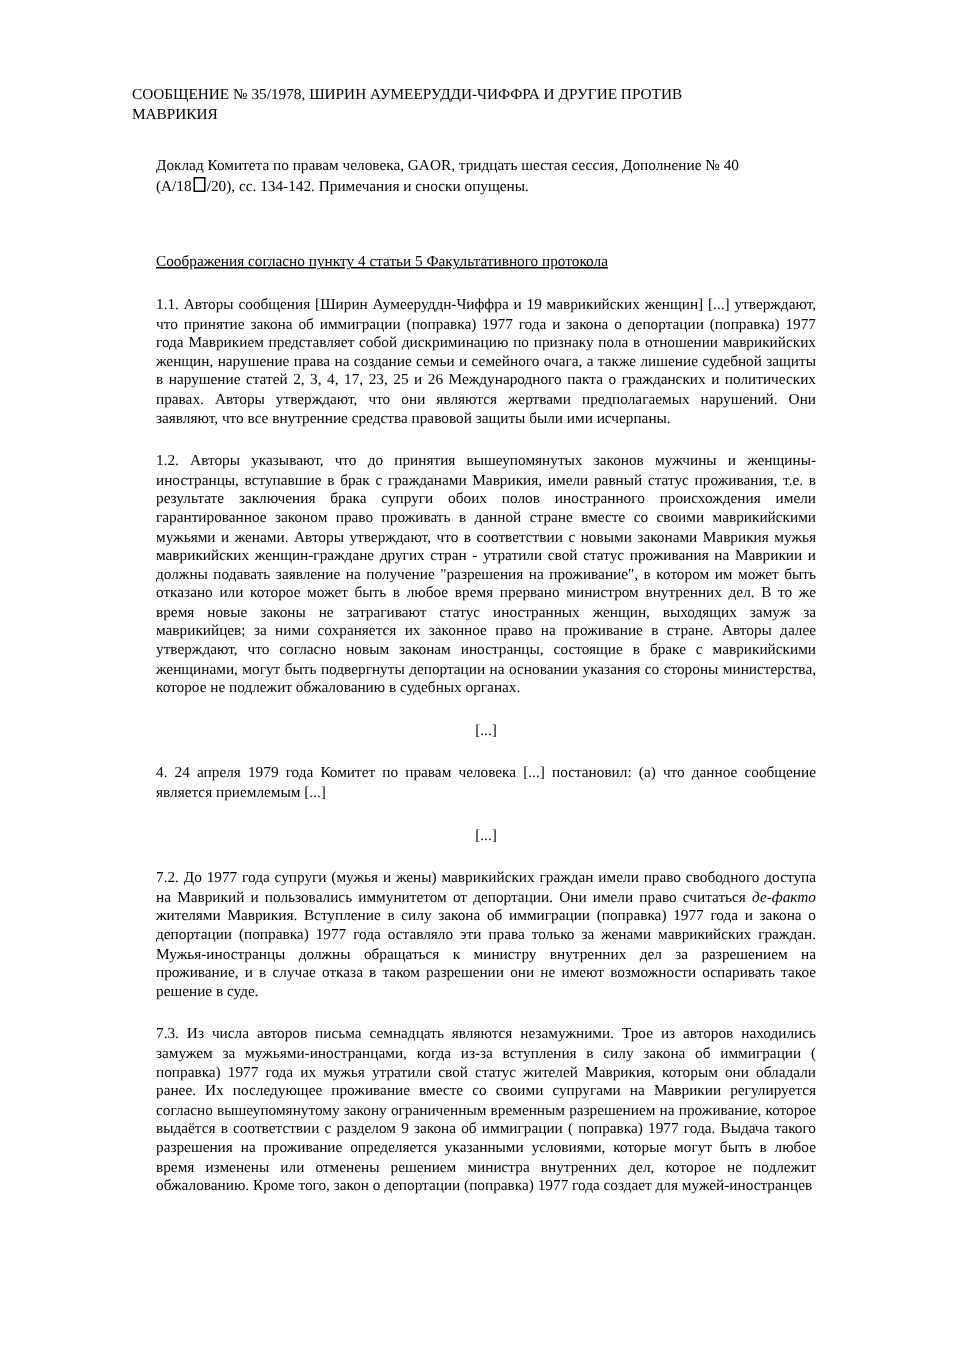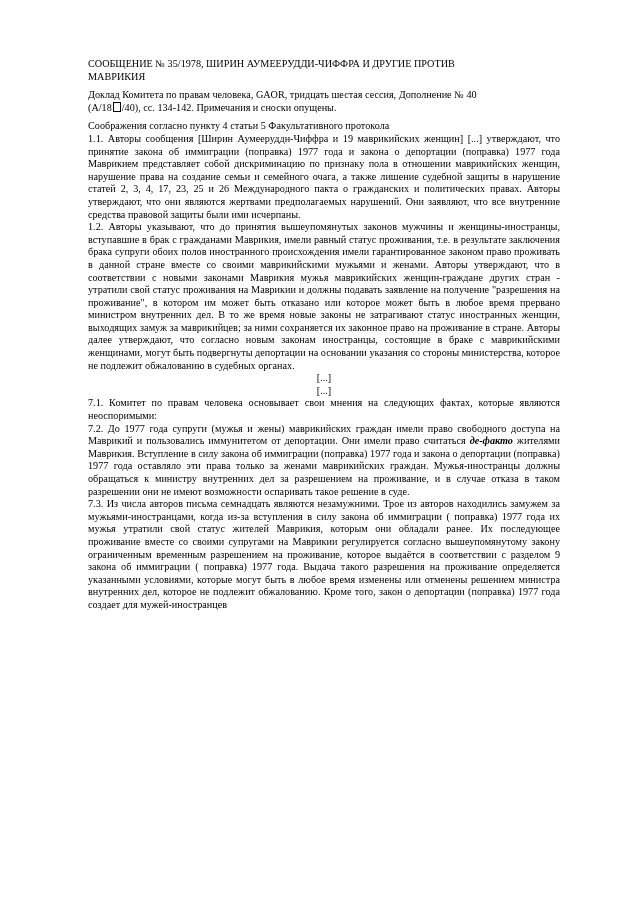--- a/index.html
+++ b/index.html
@@ -28,34 +28,34 @@
     line-height: 12.6px;
     text-align: justify;
   }
   .title {
     font-size: 10.2px;
     line-height: 12.6px;
     margin: 0 0 0 0;
     text-align: left;
   }
   .para {
-    margin: 0;
+    margin: 16px;
     text-indent: 0;
   }
   .gap {
     height: 6px;
   }
   .underline {
+    text-decoration: underline;
   }
   .center {
     text-align: center;
   }
   .ital {
     font-style: italic;
-    font-weight: bold;
   }
   .boxchar {
     display: inline-block;
     width: 6px;
     height: 8px;
     border: 1px solid #000;
     vertical-align: -1px;
     margin: 0 1px;
   }
 </style>
@@ -67,35 +67,35 @@
 
     <p class="title">
       <span>СООБЩЕНИЕ № 35/1978, ШИРИН АУМЕЕРУДДИ-ЧИФФРА И ДРУГИЕ ПРОТИВ</span><br>
       <span>МАВРИКИЯ</span>
     </p>
 
     <div class="gap"></div>
 
     <p class="para">
       <span>Доклад Комитета по правам человека, GAOR, тридцать шестая сессия, Дополнение № 40</span><br>
-      <span>(А/18</span><span class="boxchar"></span><span>/40), сс. 134-142. Примечания и сноски опущены.</span>
+      <span>(А/18</span><span class="boxchar"></span><span>/20), сс. 134-142. Примечания и сноски опущены.</span>
     </p>
 
     <div class="gap"></div>
 
     <p class="para underline">Соображения согласно пункту 4 статьи 5 Факультативного протокола</p>
 
     <p class="para">1.1. Авторы сообщения [Ширин Аумееруддн-Чиффра и 19 маврикийских женщин] [...] утверждают, что принятие закона об иммиграции (поправка) 1977 года и закона о депортации (поправка) 1977 года Маврикием представляет собой дискриминацию по признаку пола в отношении маврикийских женщин, нарушение права на создание семьи и семейного очага, а также лишение судебной защиты в нарушение статей 2, 3, 4, 17, 23, 25 и 26 Международного пакта о гражданских и политических правах. Авторы утверждают, что они являются жертвами предполагаемых нарушений. Они заявляют, что все внутренние средства правовой защиты были ими исчерпаны.</p>
     <p class="para">1.2. Авторы указывают, что до принятия вышеупомянутых законов мужчины и женщины-иностранцы, вступавшие в брак с гражданами Маврикия, имели равный статус проживания, т.е. в результате заключения брака супруги обоих полов иностранного происхождения имели гарантированное законом право проживать в данной стране вместе со своими маврикийскими мужьями и женами. Авторы утверждают, что в соответствии с новыми законами Маврикия мужья маврикийских женщин-граждане других стран - утратили свой статус проживания на Маврикии и должны подавать заявление на получение "разрешения на проживание", в котором им может быть отказано или которое может быть в любое время прервано министром внутренних дел. В то же время новые законы не затрагивают статус иностранных женщин, выходящих замуж за маврикийцев; за ними сохраняется их законное право на проживание в стране. Авторы далее утверждают, что согласно новым законам иностранцы, состоящие в браке с маврикийскими женщинами, могут быть подвергнуты депортации на основании указания со стороны министерства, которое не подлежит обжалованию в судебных органах.</p>
 
     <p class="para center">[...]</p>
 
+    <p class="para">4. 24 апреля 1979 года Комитет по правам человека [...] постановил: (а) что данное сообщение является приемлемым [...]</p>
 
     <p class="para center">[...]</p>
 
-    <p class="para">7.1. Комитет по правам человека основывает свои мнения на следующих фактах, которые являются неоспоримыми:</p>
 
     <p class="para"><span>7.2. До 1977 года супруги (мужья и жены) маврикийских граждан имели право свободного доступа на Маврикий и пользовались иммунитетом от депортации. Они имели право считаться </span><span class="ital">де-факто</span><span> жителями Маврикия. Вступление в силу закона об иммиграции (поправка) 1977 года и закона о депортации (поправка) 1977 года оставляло эти права только за женами маврикийских граждан. Мужья-иностранцы должны обращаться к министру внутренних дел за разрешением на проживание, и в случае отказа в таком разрешении они не имеют возможности оспаривать такое решение в суде.</span></p>
 
     <p class="para">7.3. Из числа авторов письма семнадцать являются незамужними. Трое из авторов находились замужем за мужьями-иностранцами, когда из-за вступления в силу закона об иммиграции ( поправка) 1977 года их мужья утратили свой статус жителей Маврикия, которым они обладали ранее. Их последующее проживание вместе со своими супругами на Маврикии регулируется согласно вышеупомянутому закону ограниченным временным разрешением на проживание, которое выдаётся в соответствии с разделом 9 закона об иммиграции ( поправка) 1977 года. Выдача такого разрешения на проживание определяется указанными условиями, которые могут быть в любое время изменены или отменены решением министра внутренних дел, которое не подлежит обжалованию. Кроме того, закон о депортации (поправка) 1977 года создает для мужей-иностранцев</p>
 
   </div>
 </div>
 
 </body></html>

